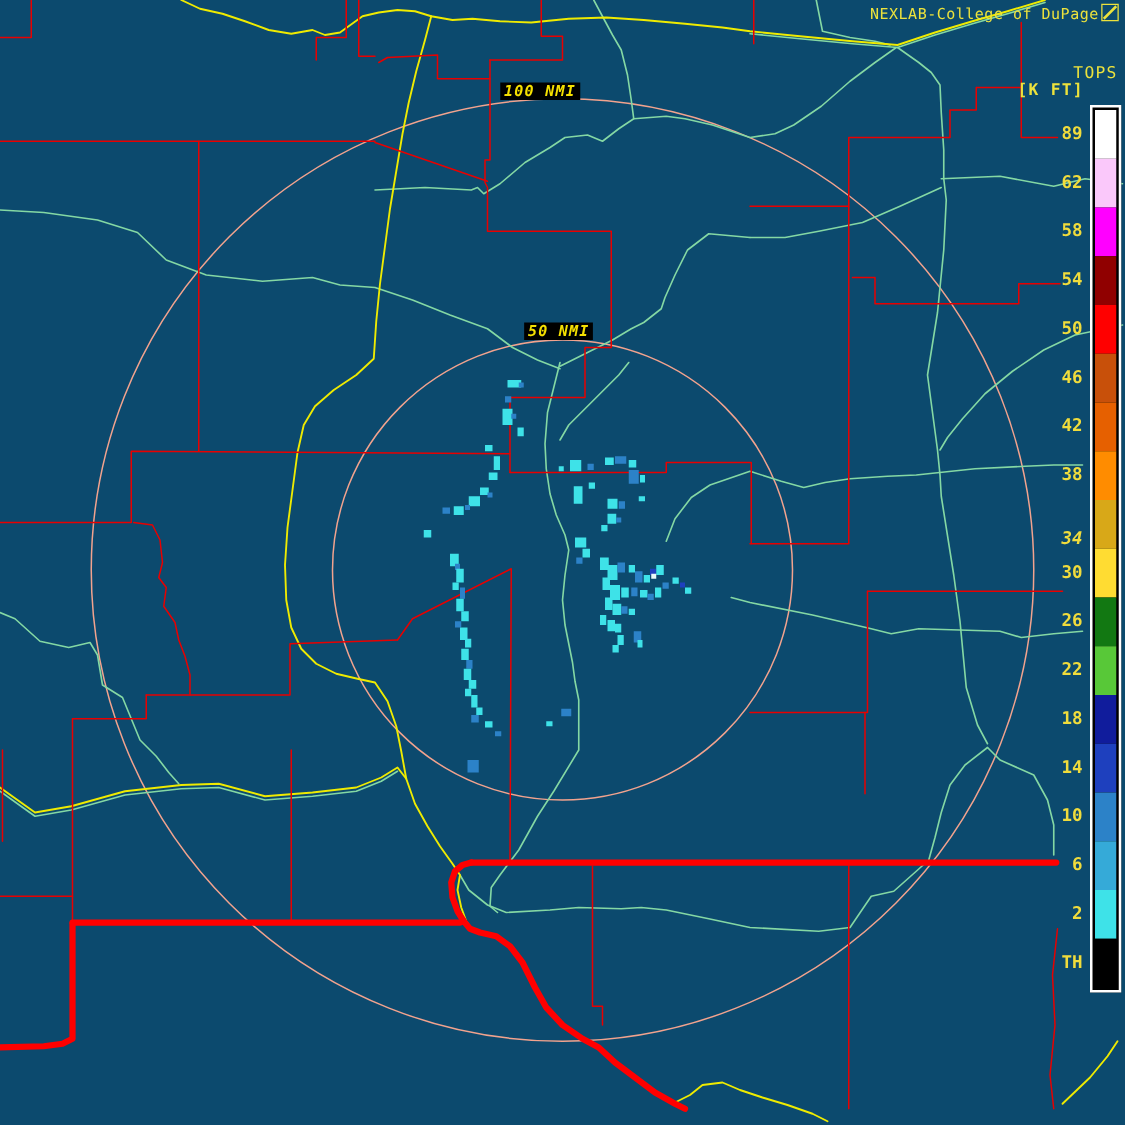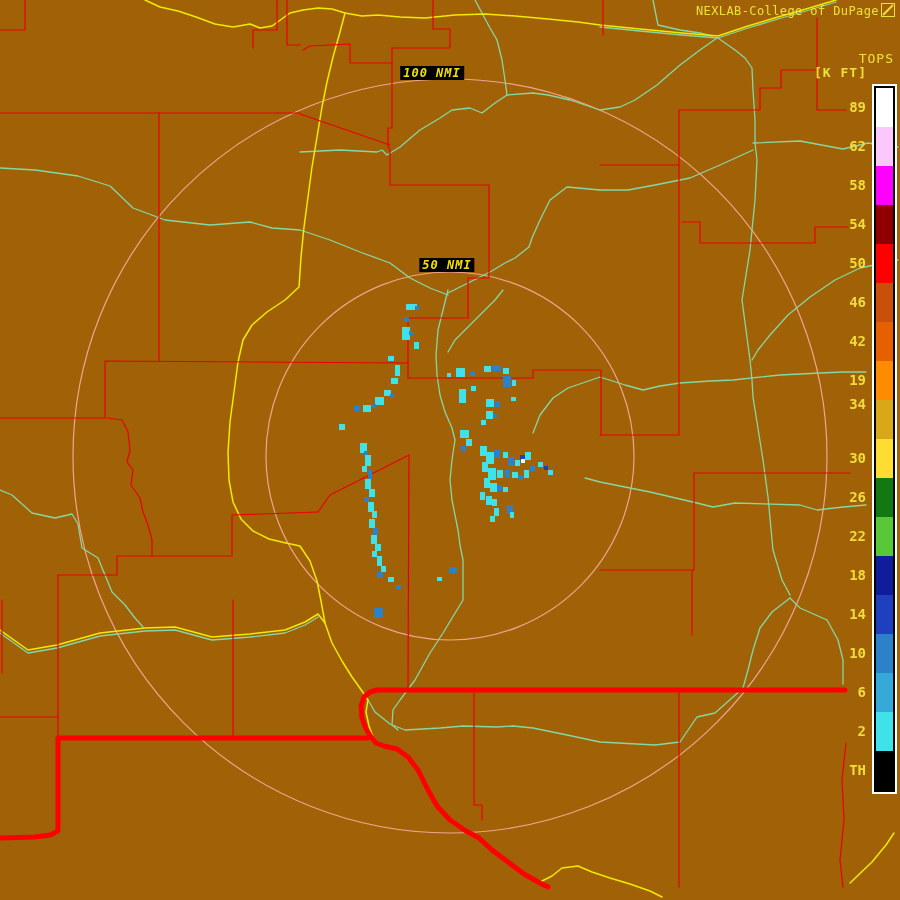--- a/index.html
+++ b/index.html
@@ -1,16 +1,16 @@
 <!DOCTYPE html>
 <html><head>
 <meta charset="utf-8">
 <style>
   html,body{margin:0;padding:0;background:#000;}
-  #stage{position:relative;width:900px;height:900px;background:#a16207;overflow:hidden;
+  #stage{position:relative;width:900px;height:900px;background:#0c4a6e;overflow:hidden;
          font-family:"DejaVu Sans Mono","Liberation Mono",monospace;}
   #map-svg{position:absolute;left:0;top:0;}
   .ovl{position:absolute;white-space:nowrap;}
   #attribution{top:4px;right:21px;color:#ECE23C;font-size:12px;letter-spacing:0.4px;}
   #cod-logo{top:3px;right:5px;width:12px;height:12px;border:1.5px solid #ECE23C;}
   #cod-logo svg{display:block;}
   #scale-heading{top:51px;right:6px;color:#ECE23C;font-size:13px;font-weight:normal;letter-spacing:1px;}
   #scale-units{top:65px;right:33px;color:#ECE23C;font-size:13px;font-weight:bold;letter-spacing:1px;}
   #colorbar{left:872px;top:84px;width:17px;height:702px;border:2px solid #fff;
             background:#000;padding:2px;}
@@ -208,22 +208,22 @@
       <div class="scale-seg" style="top: 665px; background: rgb(0, 0, 0);"></div>
     </div>
   <div id="scale-labels">
       <div class="scale-label" style="top: 98px;">89</div>
       <div class="scale-label" style="top: 137px;">62</div>
       <div class="scale-label" style="top: 176px;">58</div>
       <div class="scale-label" style="top: 215px;">54</div>
       <div class="scale-label" style="top: 254px;">50</div>
       <div class="scale-label" style="top: 293px;">46</div>
       <div class="scale-label" style="top: 332px;">42</div>
-      <div class="scale-label" style="top: 371px;">19</div>
-      <div class="scale-label" style="top: 395px;">34</div>
+      <div class="scale-label" style="top: 371px;">38</div>
+      <div class="scale-label" style="top: 422px; font-style: italic;">34</div>
       <div class="scale-label" style="top: 449px;">30</div>
       <div class="scale-label" style="top: 488px;">26</div>
       <div class="scale-label" style="top: 527px;">22</div>
       <div class="scale-label" style="top: 566px;">18</div>
       <div class="scale-label" style="top: 605px;">14</div>
       <div class="scale-label" style="top: 644px;">10</div>
       <div class="scale-label" style="top: 683px;">6</div>
       <div class="scale-label" style="top: 722px;">2</div>
       <div class="scale-label" style="top: 761px;">TH</div>
     </div>

